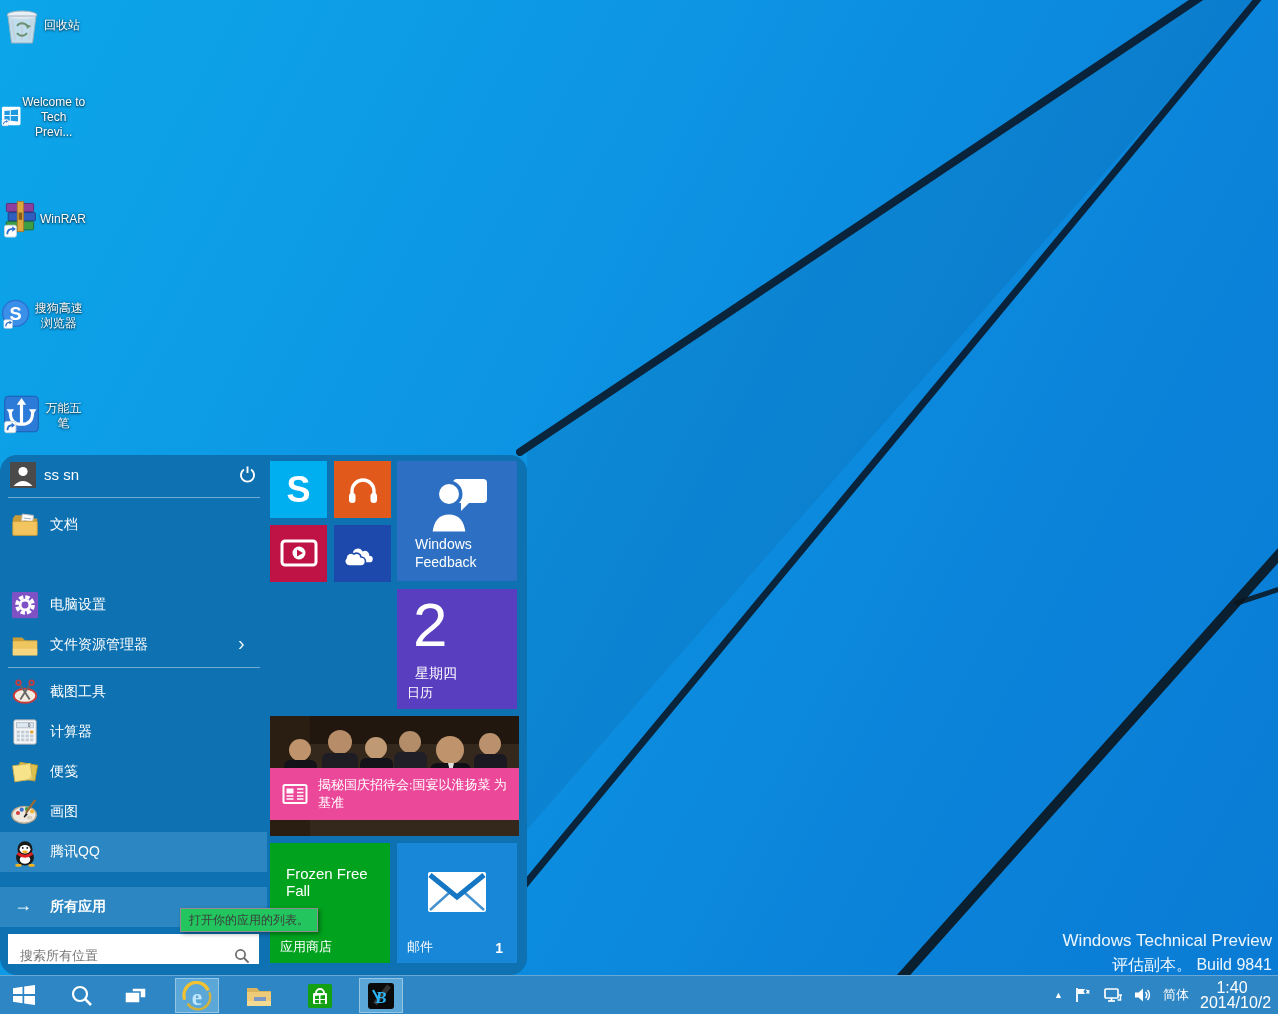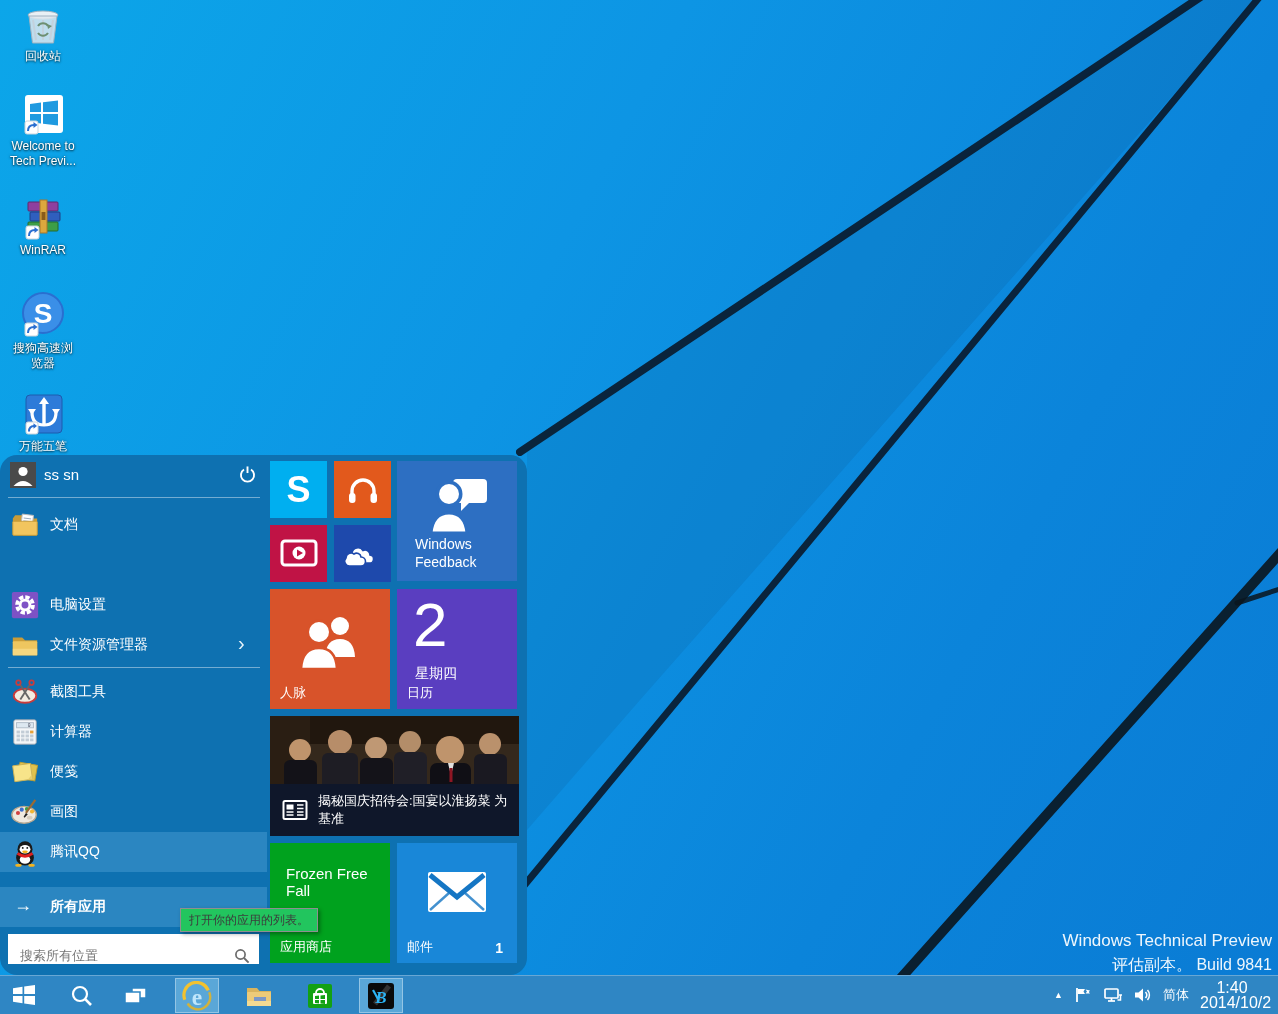--- a/index.html
+++ b/index.html
@@ -3,21 +3,21 @@
 <meta charset="utf-8">
 <style>
   html,body{margin:0;padding:0;background:#000;}
   .screen{position:relative;width:1278px;height:1014px;overflow:hidden;
     font-family:"Liberation Sans","DejaVu Sans",sans-serif;-webkit-font-smoothing:antialiased;}
   
   .wallpaper{position:absolute;inset:0;
     background:linear-gradient(118deg,#0ca6e9 0%,#0d95e4 38%,#0b84da 72%,#0a7bd4 100%);}
   .beams{position:absolute;inset:0;}
   
-  .dicon{position:absolute;left:0;width:86px;display:flex;flex-direction:column;align-items:center;cursor:default;}
+  .dicon{position:absolute;left:0;width:86px;display:flex;flex-direction:row;align-items:center;cursor:default;}
   .dicon .dlabel{margin-top:3px;font-size:12px;line-height:15px;color:#fff;text-align:center;
     text-shadow:0 1px 2px rgba(0,0,0,.65),0 0 3px rgba(0,0,0,.5);max-width:82px;}
   .dicon.narrow .dlabel{max-width:64px;}
   
   .startmenu{position:absolute;left:0;top:455px;width:527px;height:520px;background:#0e71b1;border-radius:17px;}
   .m-head{position:absolute;left:0;top:0;width:267px;height:42px;}
   .avatar{position:absolute;left:10px;top:7px;width:26px;height:26px;background:#4a4a4a;}
   .uname{position:absolute;left:44px;top:11px;font-size:15px;color:#fff;}
   .powerbtn{position:absolute;left:234px;top:6px;width:26px;height:26px;display:flex;align-items:center;justify-content:center;}
   .mdiv{position:absolute;left:8px;width:252px;height:1px;background:rgba(255,255,255,.42);}
@@ -44,21 +44,21 @@
   .t-feedback .tlabel{left:18px;bottom:10px;font-size:14px;line-height:18px;width:84px;}
   .t-feedback svg{position:absolute;left:30px;top:16px;}
   .t-video{left:270px;top:70px;width:57px;height:57px;background:#c01345;}
   .t-onedrive{left:334px;top:70px;width:57px;height:57px;background:#1e49ac;}
   .t-people{left:270px;top:134px;width:120px;height:120px;background:#d8532a;}
   .t-people svg{position:absolute;left:27px;top:26px;}
   .t-calendar{left:397px;top:134px;width:120px;height:120px;background:#5a3ec0;}
   .cal-day{position:absolute;left:16px;top:0px;font-size:62px;font-weight:300;color:#fff;}
   .cal-week{position:absolute;left:18px;top:76px;font-size:14px;color:#fff;}
   .t-news{left:270px;top:261px;width:249px;height:120px;background:#221a12;}
-  .news-bar{position:absolute;left:0;bottom:0;width:249px;height:52px;background:#0f172a;}
+  .news-bar{position:absolute;left:0;bottom:16px;width:249px;height:52px;background:#ec4899;font-family:Liberation Serif, serif;}
   .news-bar svg{position:absolute;left:12px;top:15px;}
   .news-text{position:absolute;left:48px;top:8px;width:190px;font-size:13px;line-height:18px;color:#fff;}
   .t-store{left:270px;top:388px;width:120px;height:120px;background:#00a21e;}
   .store-title{position:absolute;left:16px;top:22px;font-size:15px;color:#fff;}
   .t-mail{left:397px;top:388px;width:120px;height:120px;background:#1987d8;}
   .t-mail svg{position:absolute;left:30px;top:28px;}
   .mail-badge{position:absolute;right:14px;bottom:7px;font-size:14px;font-weight:bold;color:#fff;}
   
   .tooltip{position:absolute;left:180px;top:908px;height:16px;padding:3px 8px;background:#22c55e;
     border:1px solid #8f8f8f;box-shadow:2px 2px 4px rgba(0,0,0,.35);font-size:12px;color:#3c3c3c;z-index:9;white-space:nowrap;}
@@ -339,30 +339,20 @@
 
     <div class="tile t-onedrive">
       <div class="center">
         <svg width="42" height="30" viewBox="0 0 42 30">
           <path d="M10 14 a6 6 0 0 1 11 -2.5 a5 5 0 0 1 7 4.5 a4 4 0 0 1 -1 8 h-14 a5.5 5.5 0 0 1 -3 -10z" fill="#fff" stroke="#1e49ac" stroke-width="1.6"></path>
           <path d="M4 19 a5 5 0 0 1 8 -4 a4.5 4.5 0 0 1 7 3 a3.5 3.5 0 0 1 0 9 h-11 a4.8 4.8 0 0 1 -4 -8z" fill="#fff" stroke="#1e49ac" stroke-width="1.6"></path>
         </svg>
       </div>
     </div>
 
-    <div class="tile t-people">
-      <svg width="64" height="54" viewBox="0 0 64 54">
-        <circle cx="43" cy="11" r="9" fill="#fff"></circle>
-        <path d="M28 42 q1 -18 15 -18 q14 0 15 18 z" fill="#fff"></path>
-        <circle cx="22" cy="17" r="10.5" fill="#d8532a" stroke="#d8532a" stroke-width="4"></circle>
-        <circle cx="22" cy="17" r="10" fill="#fff"></circle>
-        <path d="M4 54 q1 -21 18 -21 q17 0 18 21 z" fill="#fff" stroke="#d8532a" stroke-width="2.5"></path>
-      </svg>
-      <div class="tlabel">人脉</div>
-    </div>
 
     <div class="tile t-calendar">
       <div class="cal-day">2</div>
       <div class="cal-week">星期四</div>
       <div class="tlabel">日历</div>
     </div>
 
     <div class="tile t-news">
       <svg width="249" height="120" viewBox="0 0 249 120" preserveAspectRatio="none">
         <rect width="249" height="120" fill="#3a2d20"></rect>

